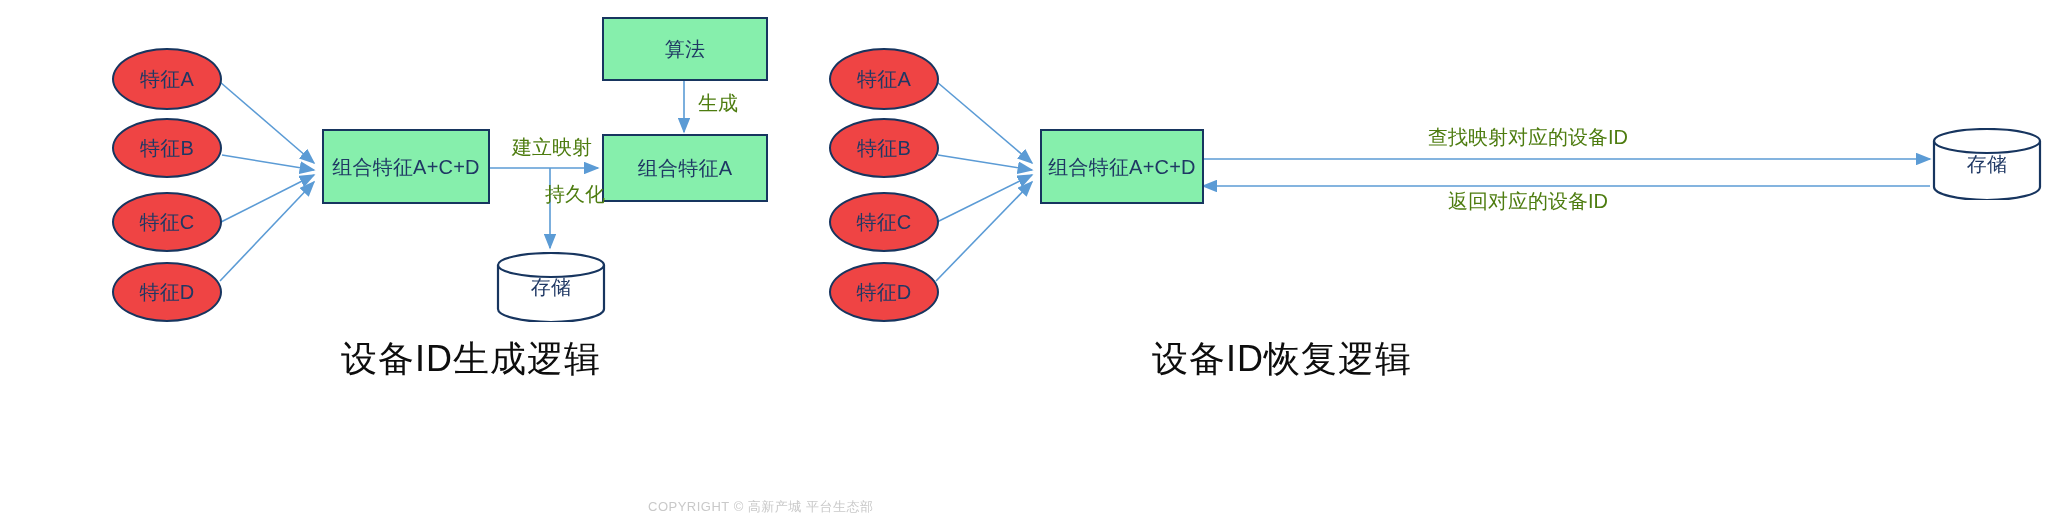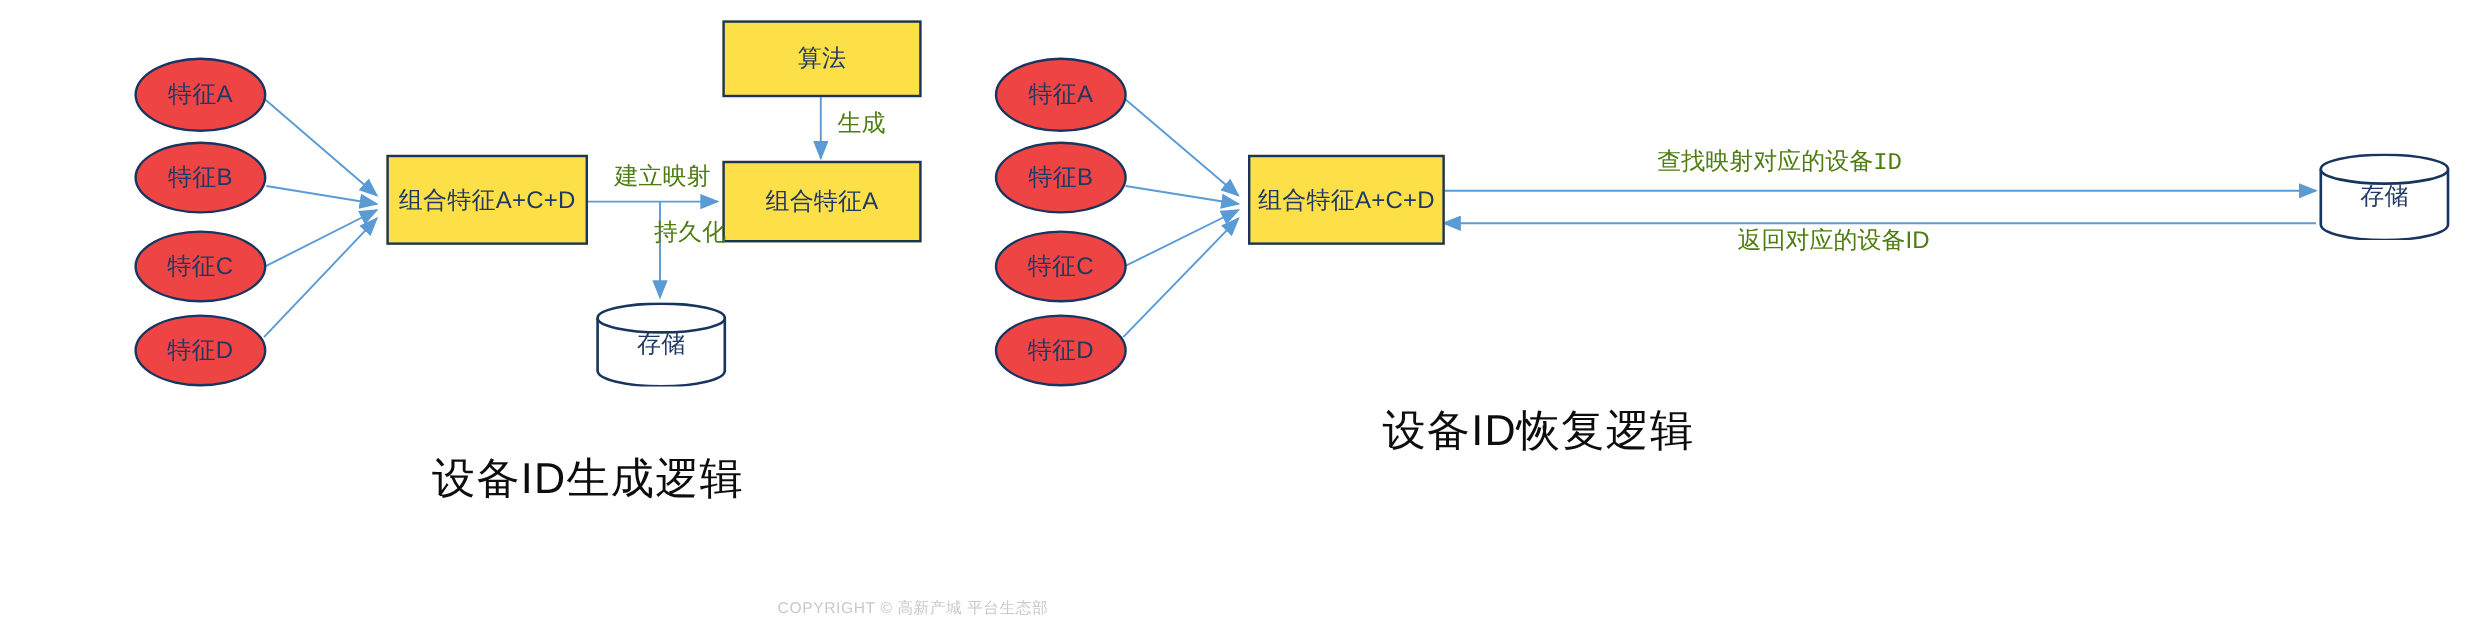--- a/index.html
+++ b/index.html
@@ -30,21 +30,21 @@
     white-space: nowrap;
     letter-spacing: 0.2px;
   }
   .ellipse {
     border: 2.2px solid #17355f;
     border-radius: 50%;
     background: #ef4444;
   }
   .rect {
     border: 2.4px solid #17355f;
-    background: #fde047;
+    background: #86efac;
   }
   .cylinder {
     background: transparent;
     font-family: Liberation Serif, serif;
   }
   .cylinder .cyl-svg {
     position: absolute;
     left: 0;
     top: 0;
   }
@@ -162,21 +162,21 @@
     </svg>
     <span class="cyl-label">存储</span>
   </div>
 
   <div class="edge-label" style="left:698px; top:92px;">生成</div>
 
   <div class="edge-label" style="left:512px; top:136px;">建立映射</div>
 
   <div class="edge-label" style="left:545px; top:183px;">持久化</div>
 
-  <div class="caption" style="left:360px; top:335px;margin-top:40px;">设备ID生成逻辑</div>
+  <div class="caption" style="left:341px; top:335px;">设备ID生成逻辑</div>
 
   <div class="node ellipse" style="left:829px; top:48px; width:110px; height:62px;">
     <span>特征A</span>
   </div>
 
   <div class="node ellipse" style="left:829px; top:118px; width:110px; height:60px;">
     <span>特征B</span>
   </div>
 
   <div class="node ellipse" style="left:829px; top:192px; width:110px; height:60px;">
@@ -192,21 +192,21 @@
   </div>
 
   <div class="node cylinder" style="left:1932px; top:128px; width:110px; height:72px;">
     <svg class="cyl-svg" width="110" height="72" viewBox="0 0 110 72" xmlns="http://www.w3.org/2000/svg">
       <path d="M2,13 L2,59 A53,13 0 0 0 108,59 L108,13" fill="#ffffff" stroke="#17355f" stroke-width="2.2"></path>
       <ellipse cx="55" cy="13" rx="53" ry="12" fill="#ffffff" stroke="#17355f" stroke-width="2.2"></ellipse>
     </svg>
     <span class="cyl-label">存储</span>
   </div>
 
-  <div class="edge-label" style="left:1381px; top:126px;font-family:Liberation Mono, monospace;">查找映射对应的设备ID</div>
+  <div class="edge-label" style="left:1428px; top:126px;">查找映射对应的设备ID</div>
 
   <div class="edge-label" style="left:1448px; top:190px;">返回对应的设备ID</div>
 
   <div class="caption" style="left:1152px; top:335px;">设备ID恢复逻辑</div>
 
   <div class="watermark" style="left:648px; top:498px;">COPYRIGHT © 高新产城 平台生态部</div>
 
 </div>
 
 </body></html>

